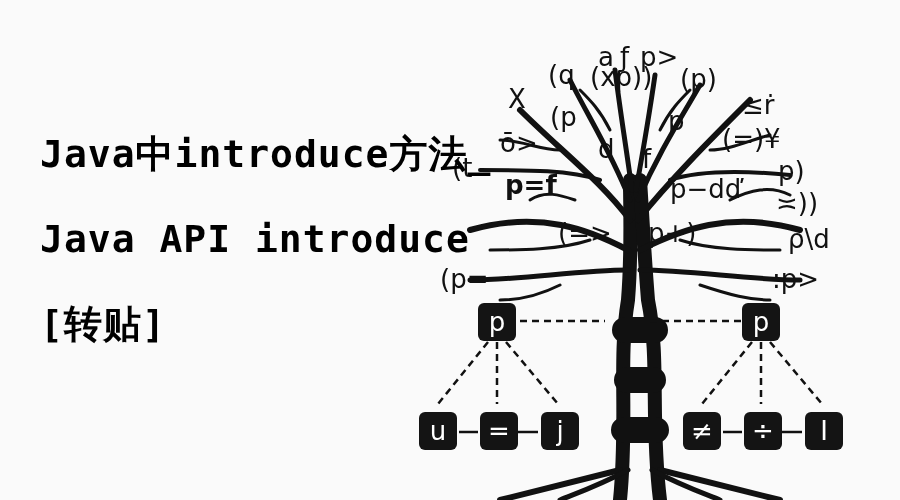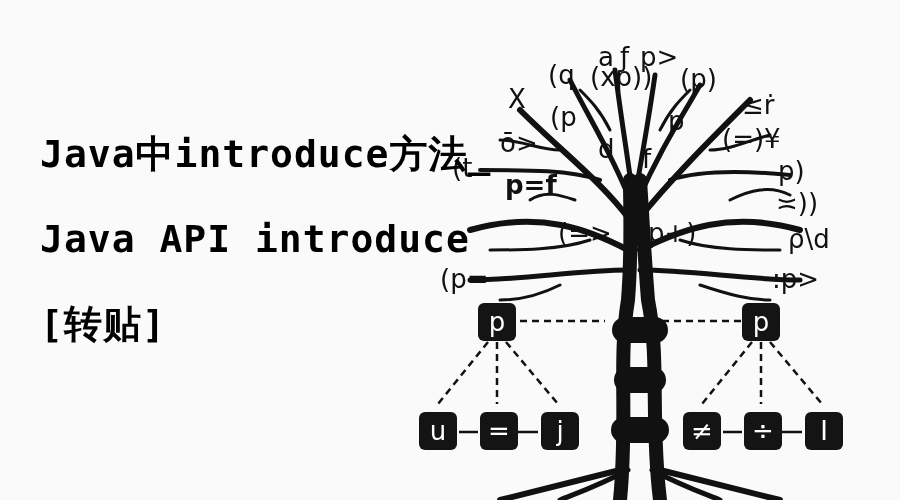--- a/index.html
+++ b/index.html
@@ -113,20 +113,21 @@
   <span class="sym" style="left:742px;top:92px;">≤ṙ</span>
   <span class="sym" style="left:550px;top:104px;">(p</span>
   <span class="sym" style="left:668px;top:108px;">p</span>
   <span class="sym" style="left:722px;top:126px;">(=)¥</span>
   <span class="sym" style="left:500px;top:130px;">ō&gt;</span>
   <span class="sym" style="left:598px;top:136px;">d</span>
   <span class="sym" style="left:642px;top:146px;">f</span>
   <span class="sym" style="left:452px;top:155px;">(t</span>
   <span class="sym" style="left:778px;top:158px;">p)</span>
   <span class="sym" style="left:505px;top:172px;font-weight:bold;">p=f</span>
+  <span class="sym" style="left:670px;top:176px;">p−dď</span>
   <span class="sym" style="left:776px;top:190px;">≍))</span>
   <span class="sym" style="left:558px;top:220px;">(=&gt;</span>
   <span class="sym" style="left:648px;top:220px;">p+)</span>
   <span class="sym" style="left:788px;top:226px;">ρ\d</span>
   <span class="sym" style="left:440px;top:266px;">(p=</span>
   <span class="sym" style="left:772px;top:266px;">:p&gt;</span>
 
   <div class="node" style="left:478px;top:303px;">p</div>
   <div class="node" style="left:742px;top:303px;">p</div>
 

